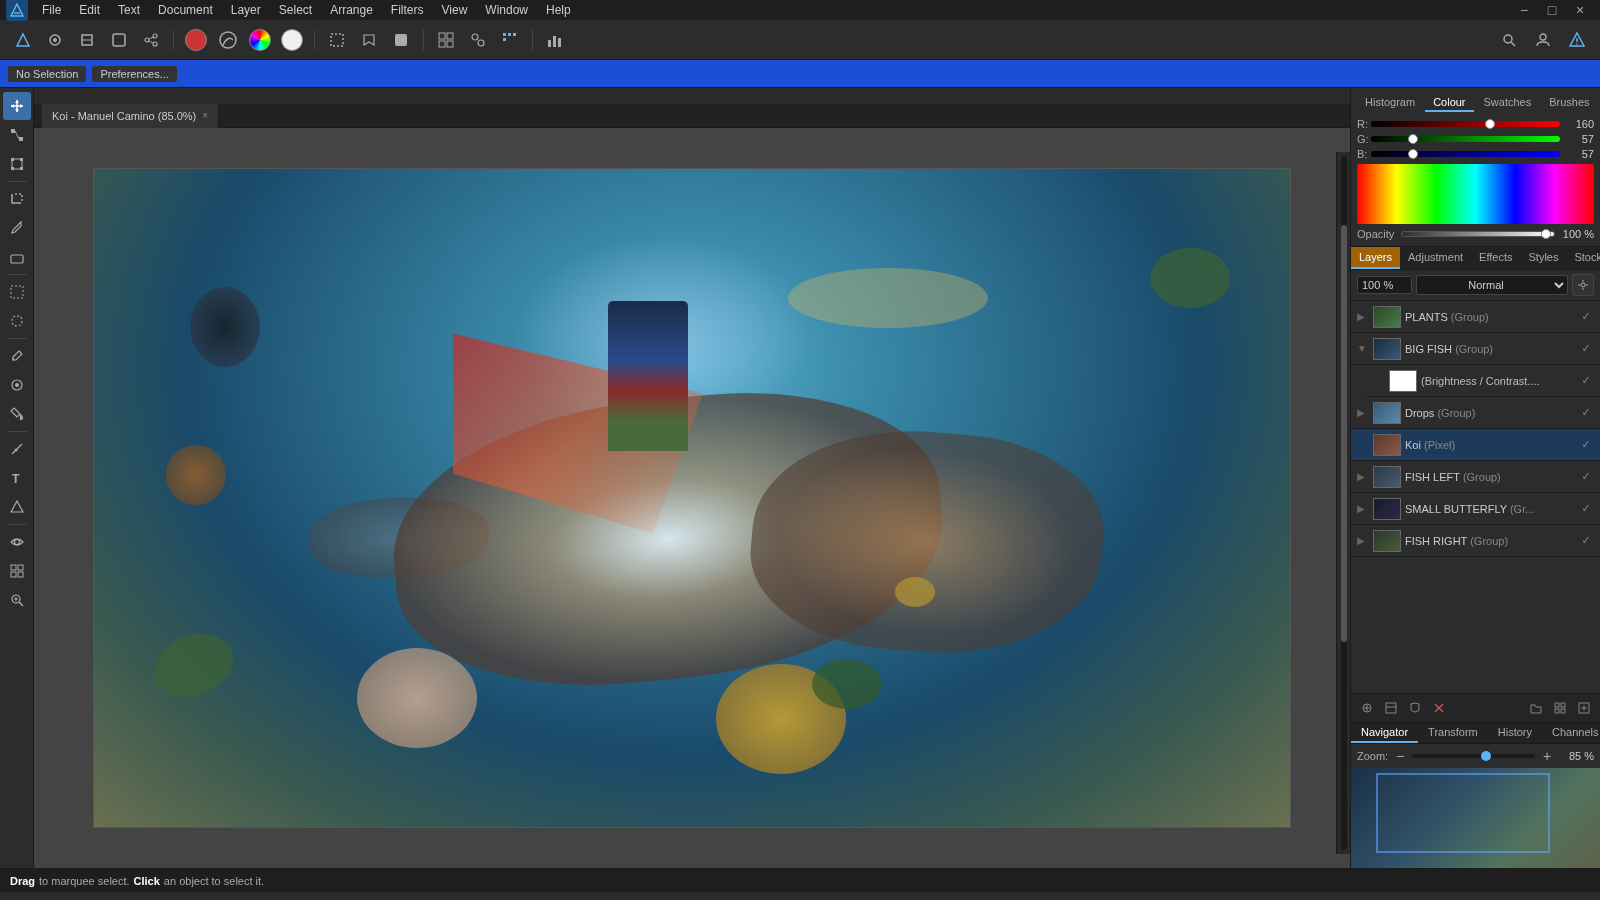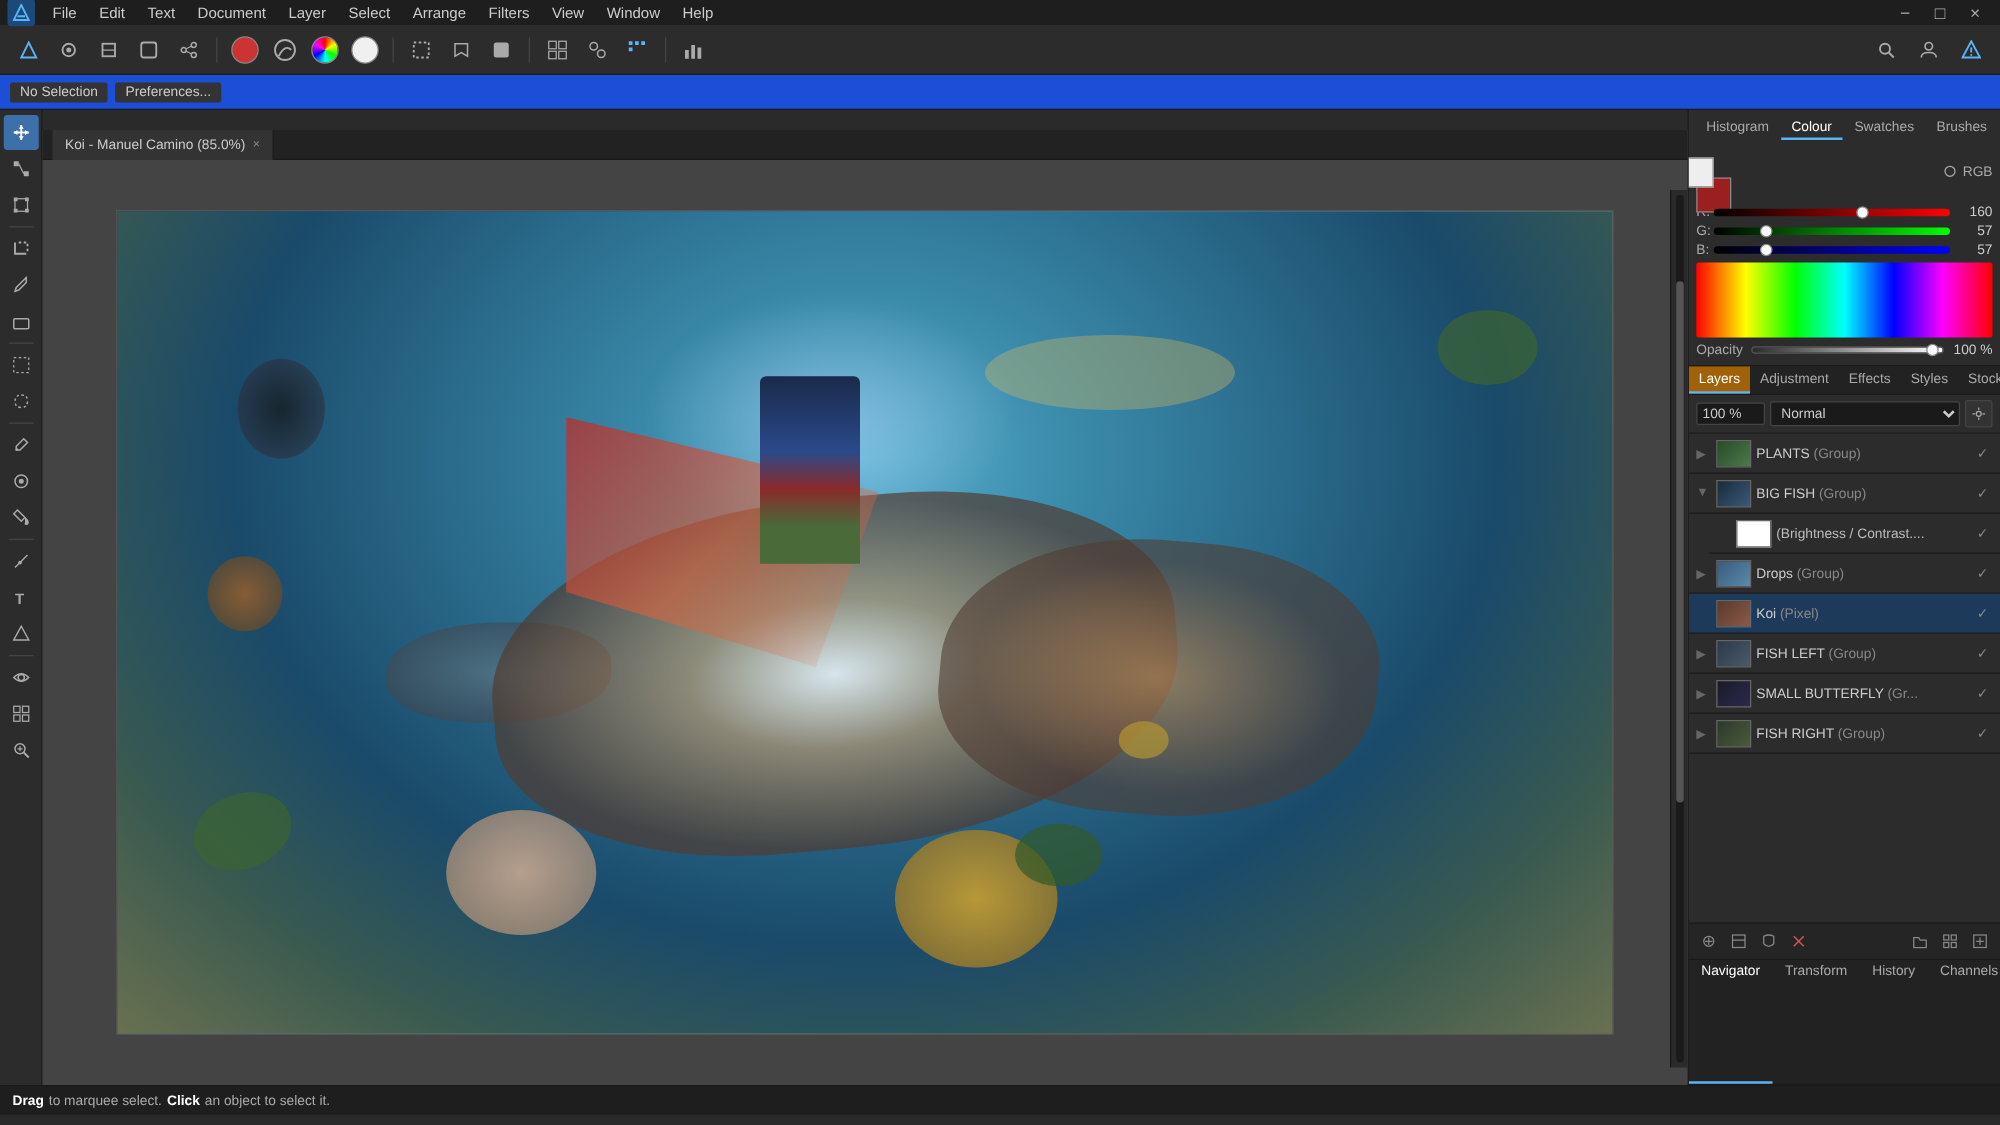--- a/index.html
+++ b/index.html
@@ -88,42 +88,42 @@
     .opacity-value { width: 35px; font-size: 11px; color: #ccc; text-align: right; }
 
     
     #panel-tabs { display: flex; border-bottom: 1px solid #1a1a1a; background: #222; overflow: hidden; flex-shrink: 0; }
     .panel-tab { padding: 4px 8px; font-size: 11px; color: #aaa; cursor: pointer; white-space: nowrap; border-bottom: 2px solid transparent; }
     .panel-tab.active { color: #fff; border-bottom-color: #5ab4f5; background: #a16207; }
 
     
     #layer-controls { display: flex; align-items: center; gap: 4px; padding: 4px 6px; border-bottom: 1px solid #1a1a1a; flex-shrink: 0; }
     .layer-opacity-input { width: 55px; background: #1a1a1a; border: 1px solid #444; color: #ccc; font-size: 11px; padding: 2px 4px; border-radius: 2px; }
-    .blend-select { flex: 1; background: #1a1a1a; border: 1px solid #444; color: #ccc; font-size: 11px; padding: 2px 4px; border-radius: 2px; }
+    .blend-select { flex: 1; background: #1a1a1a; border: 1px solid #444; color: #ccc; font-size: 11px; padding: 2px 4px; border-radius: 2px; text-align: center; }
     .layer-settings-btn { width: 22px; height: 22px; background: #333; border: 1px solid #444; border-radius: 2px; display: flex; align-items: center; justify-content: center; cursor: pointer; color: #aaa; font-size: 12px; }
 
     
     #layers-list { flex: 1; overflow-y: auto; background: #2c2c2c; }
     #layers-list::-webkit-scrollbar { width: 6px; }
     #layers-list::-webkit-scrollbar-track { background: #222; }
     #layers-list::-webkit-scrollbar-thumb { background: #555; border-radius: 3px; }
     .layer-item { display: flex; align-items: center; padding: 3px 6px; gap: 4px; cursor: pointer; border-bottom: 1px solid #1a1a1a; min-height: 32px; }
     .layer-item.selected { background: #1e3a5a; }
     .layer-expand { width: 12px; color: #666; font-size: 10px; flex-shrink: 0; }
     .layer-thumb { width: 28px; height: 22px; background: #555; border: 1px solid #666; flex-shrink: 0; overflow: hidden; }
     .layer-name { flex: 1; font-size: 11px; color: #ccc; }
     .layer-vis { width: 16px; height: 16px; display: flex; align-items: center; justify-content: center; color: #888; font-size: 11px; cursor: pointer; }
     .layer-indent { margin-left: 16px; }
 
     
     #layer-icons-bar { display: flex; align-items: center; gap: 4px; padding: 4px 6px; border-top: 1px solid #1a1a1a; background: #252525; flex-shrink: 0; }
     .layer-icon-btn { width: 20px; height: 20px; display: flex; align-items: center; justify-content: center; color: #888; cursor: pointer; font-size: 11px; border-radius: 2px; }
 
     
-    #bottom-panels { display: flex; border-top: 1px solid #1a1a1a; flex-shrink: 0; }
+    #bottom-panels { display: flex; flex-direction: column; border-top: 1px solid #1a1a1a; flex-shrink: 0; }
     #navigator-tabs { display: flex; border-bottom: 1px solid #1a1a1a; background: #222; }
     .nav-tab { padding: 3px 10px; font-size: 11px; color: #aaa; cursor: pointer; border-bottom: 2px solid transparent; }
     .nav-tab.active { color: #fff; border-bottom-color: #5ab4f5; }
     #navigator-content { display: flex; align-items: center; gap: 4px; padding: 4px 6px; }
     .zoom-label { font-size: 11px; color: #aaa; }
     .zoom-minus, .zoom-plus { width: 16px; height: 16px; display: flex; align-items: center; justify-content: center; color: #aaa; cursor: pointer; font-size: 14px; }
     .zoom-track { flex: 1; height: 4px; background: #1a1a1a; border-radius: 2px; position: relative; cursor: pointer; }
     .zoom-thumb { position: absolute; left: 60%; width: 10px; height: 10px; background: #5ab4f5; border-radius: 50%; top: -3px; transform: translateX(-50%); }
     .zoom-value { width: 35px; font-size: 11px; color: #ccc; text-align: right; }
     #navigator-preview { height: 100px; background: #1a1a1a; position: relative; overflow: hidden; }
@@ -475,34 +475,20 @@
   </div>
 
   <div id="right-panel">
 
     <div id="color-section">
       <div class="color-tabs">
         <div class="color-tab">Histogram</div>
         <div class="color-tab active">Colour</div>
         <div class="color-tab">Swatches</div>
         <div class="color-tab">Brushes</div>
-      </div>
-      <div class="color-swatches-row">
-        <div style="position:relative;width:50px;height:40px;flex-shrink:0;">
-          <div class="color-swatch-bg"></div>
-          <div class="color-swatch-fg"></div>
-        </div>
-        <div class="color-mode">
-          <span>
-            <svg width="12" height="12" viewBox="0 0 12 12">
-                <circle cx="6" cy="6" r="4" fill="none" stroke="#aaa" stroke-width="1"></circle>
-              </svg>
-          </span>
-          <span>RGB</span>
-        </div>
       </div>
       <div class="rgb-sliders">
         <div class="slider-row">
           <span class="slider-label">R:</span>
           <div class="slider-track slider-r">
             <div class="slider-thumb" style="left:63%;"></div>
           </div>
           <span class="slider-value">160</span>
         </div>
         <div class="slider-row">

